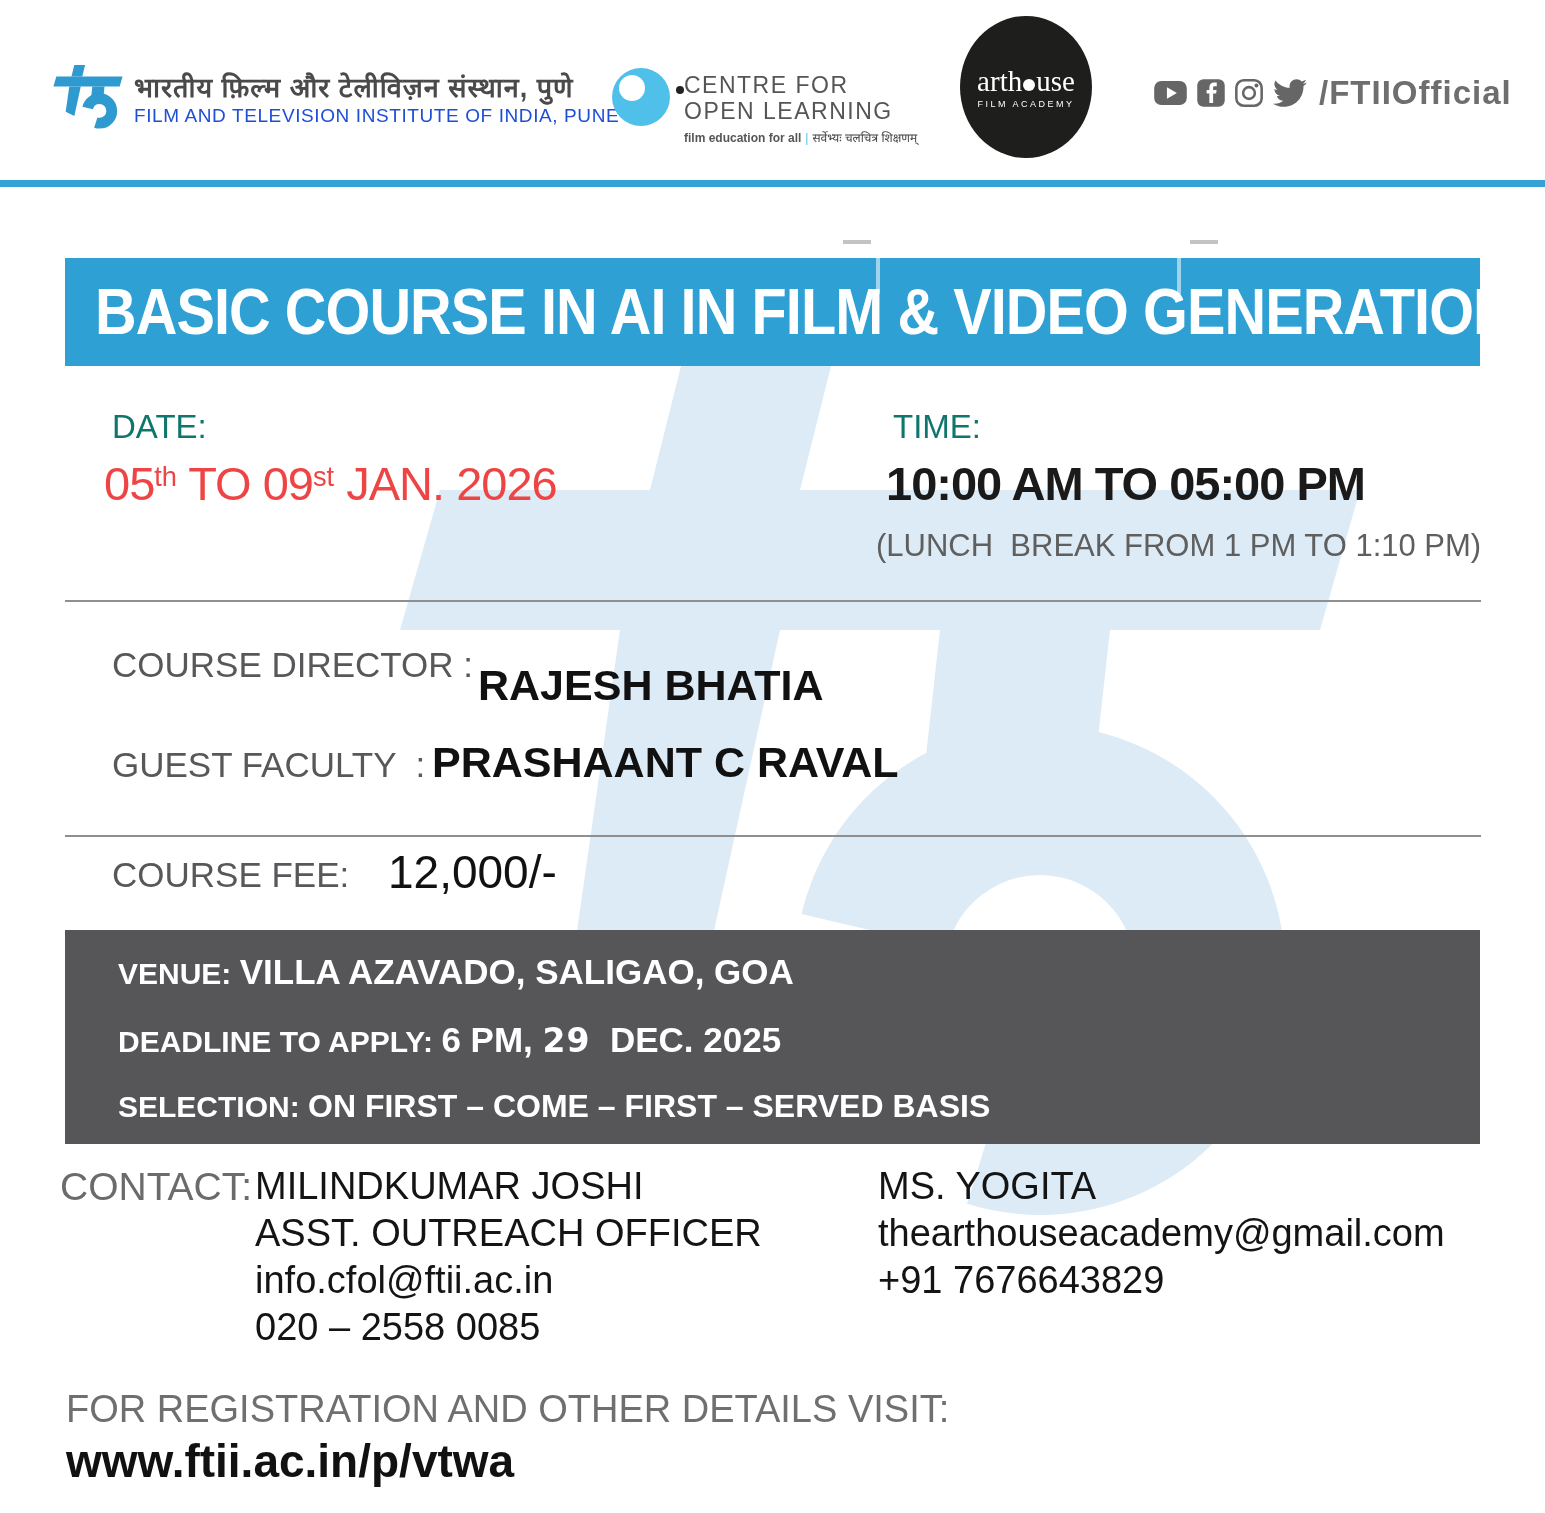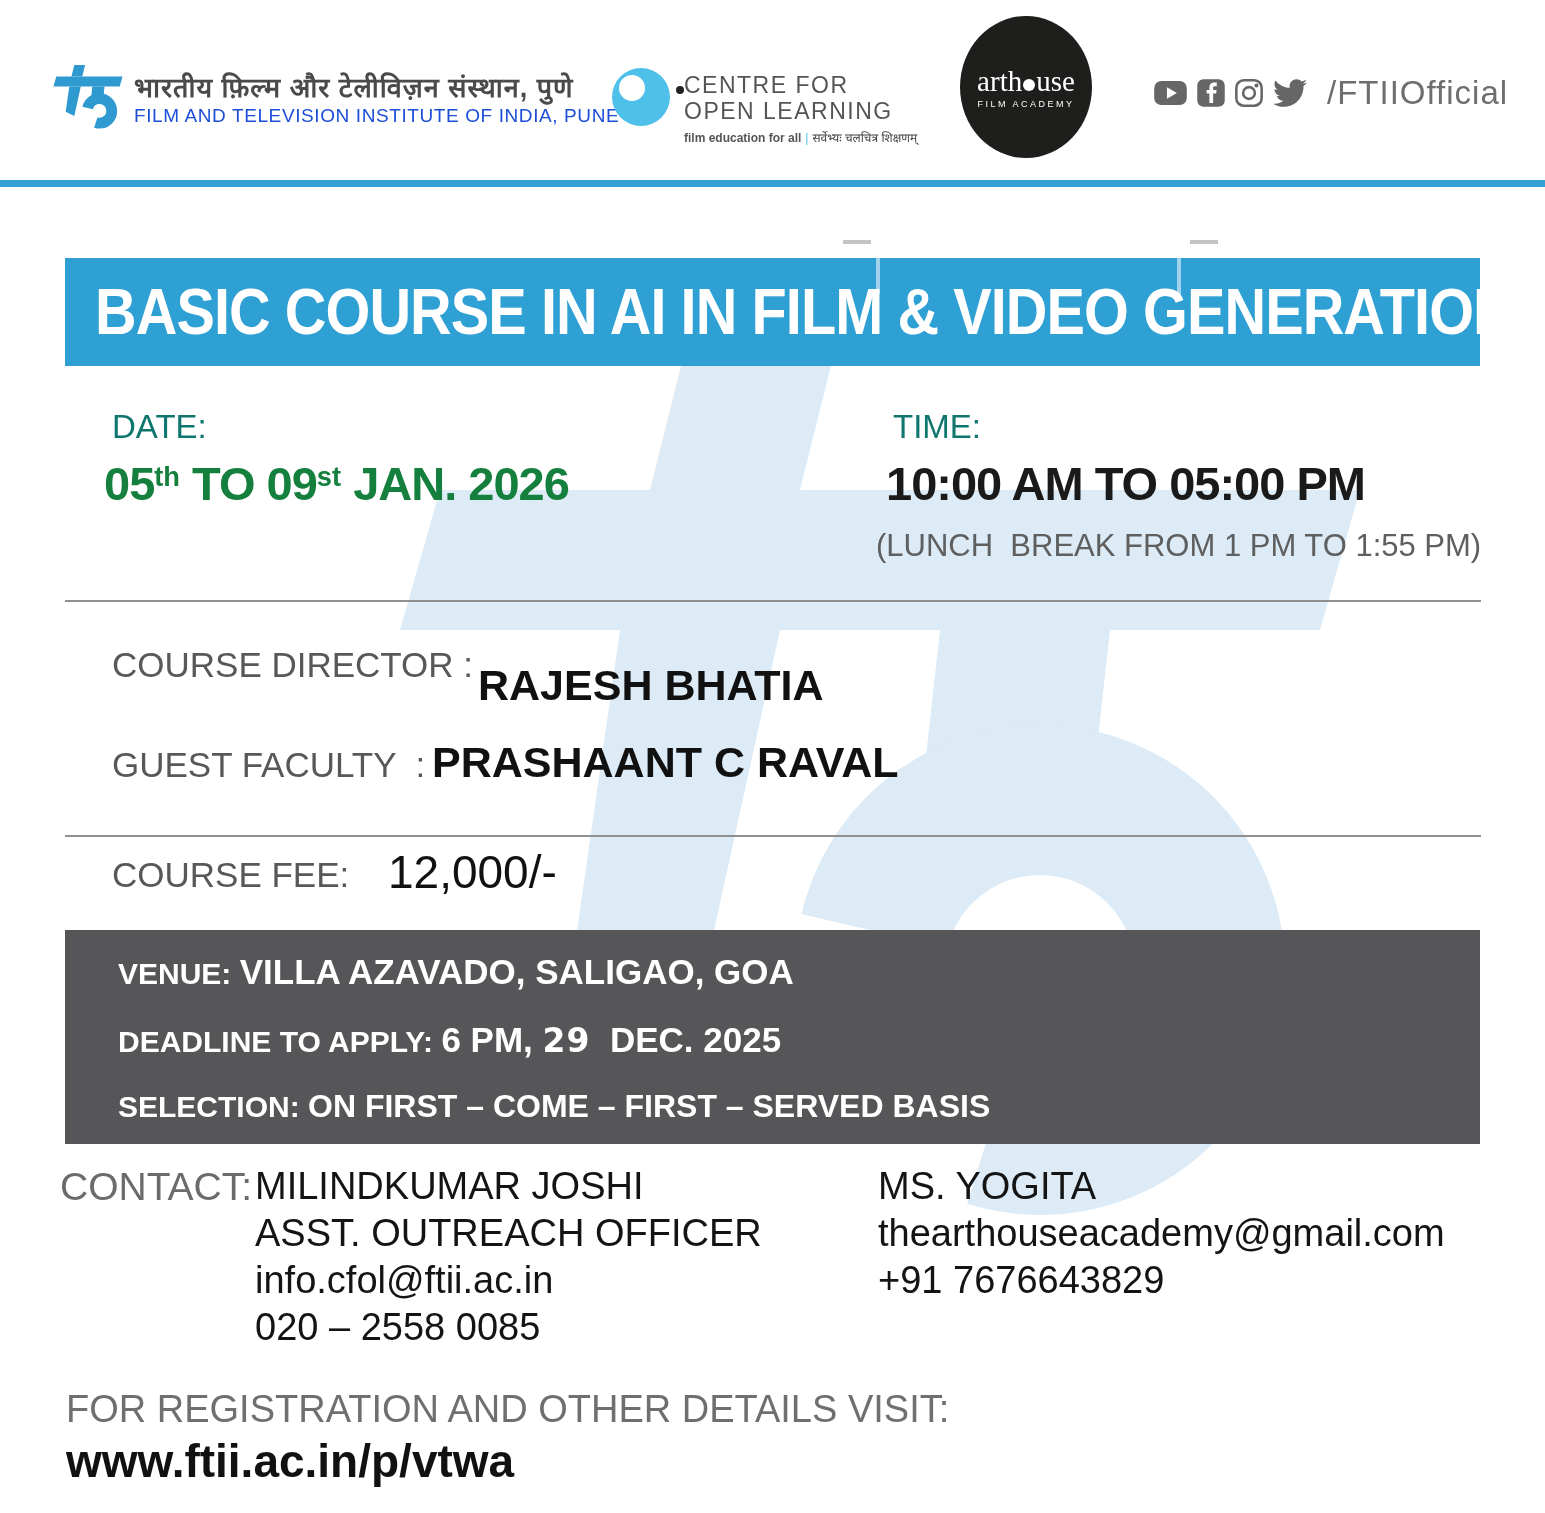--- a/index.html
+++ b/index.html
@@ -24,35 +24,35 @@
   .col-tag .sa{font-weight:normal;color:#444;}
 
   .arthouse{left:960px;top:16px;width:132px;height:142px;border-radius:50%;background:#1e1e1c;
             display:flex;flex-direction:column;align-items:center;justify-content:center;color:#fff;}
   .ah-name{font-family:"Liberation Serif",serif;font-size:29px;display:flex;align-items:center;}
   .ah-dot{display:inline-block;width:12px;height:12px;border-radius:50%;background:#fff;margin:6px 1px 0 1px;}
   .ah-sub{font-size:9px;letter-spacing:2.5px;margin-top:1px;}
 
   .social{left:1152px;top:74px;display:flex;align-items:center;gap:7px;}
   .social svg{display:block;}
-  .social-handle{font-size:33px;color:#6e6e6e;letter-spacing:1px;margin-left:12px;}
+  .social-handle{font-size:33px;color:#6e6e6e;letter-spacing:1px;margin-left:4px;font-weight:bold;}
 
   .toprule{left:0;top:180px;width:1545px;height:7px;background:#35A2D6;}
 
   
   .dash{height:4px;width:28px;background:#c3c3c3;top:240px;}
   .banner{left:65px;top:258px;width:1415px;height:108px;background:#2FA0D4;}
   .banner-title{position:absolute;left:30px;top:50%;transform:translateY(-50%) scaleX(.9);transform-origin:left center;
                 color:#fff;font-size:64px;font-weight:bold;letter-spacing:-1px;white-space:nowrap;}
   .vline{width:4px;height:36px;background:rgba(255,255,255,.55);top:258px;}
 
   
   .lbl{color:#0f766e;}
   .date-label{left:112px;top:408px;font-size:33px;}
-  .date-value{left:104px;top:456px;font-size:47px;font-weight:bold;color:#15803d;white-space:pre;letter-spacing:-1px;}
+  .date-value{left:104px;top:456px;font-size:47px;font-weight:normal;color:#ef4444;white-space:pre;letter-spacing:-1px;}
   .date-value sup{font-size:58%;vertical-align:14px;letter-spacing:0;}
   .time-label{left:893px;top:408px;font-size:33px;}
   .time-value{left:886px;top:456px;font-size:47px;font-weight:bold;color:#1a1a1a;letter-spacing:-1px;}
   .lunch-note{left:876px;top:528px;font-size:31px;color:#5f5f5f;white-space:pre;}
 
   .hrline{left:65px;width:1416px;height:2px;background:#8f8f8f;}
   .hr1{top:600px;} .hr2{top:835px;}
 
   .dir-label{left:112px;top:645px;font-size:35px;color:#58585b;}
   .dir-name{left:478px;top:661px;font-size:43px;font-weight:bold;color:#111;}
@@ -167,21 +167,21 @@
       <div class="banner-title">BASIC COURSE IN AI IN FILM &amp; VIDEO GENERATION</div>
     </div>
     <div class="abs vline" style="left:876px"></div>
     <div class="abs vline" style="left:1177px"></div>
 
     <div class="abs lbl date-label">DATE:</div>
     <div class="abs date-value"><span>05</span><sup>th</sup><span> TO 09</span><sup>st</sup><span> JAN. 2026</span></div>
 
     <div class="abs lbl time-label">TIME:</div>
     <div class="abs time-value">10:00 AM TO 05:00 PM</div>
-    <div class="abs lunch-note">(LUNCH  BREAK FROM 1 PM TO 1:55 PM)</div>
+    <div class="abs lunch-note">(LUNCH  BREAK FROM 1 PM TO 1:10 PM)</div>
 
     <div class="abs hrline hr1"></div>
 
     <div class="abs dir-label">COURSE DIRECTOR :</div>
     <div class="abs dir-name">RAJESH BHATIA</div>
     <div class="abs guest-label">GUEST FACULTY  :</div>
     <div class="abs guest-name">PRASHAANT C RAVAL</div>
 
     <div class="abs hrline hr2"></div>
 

